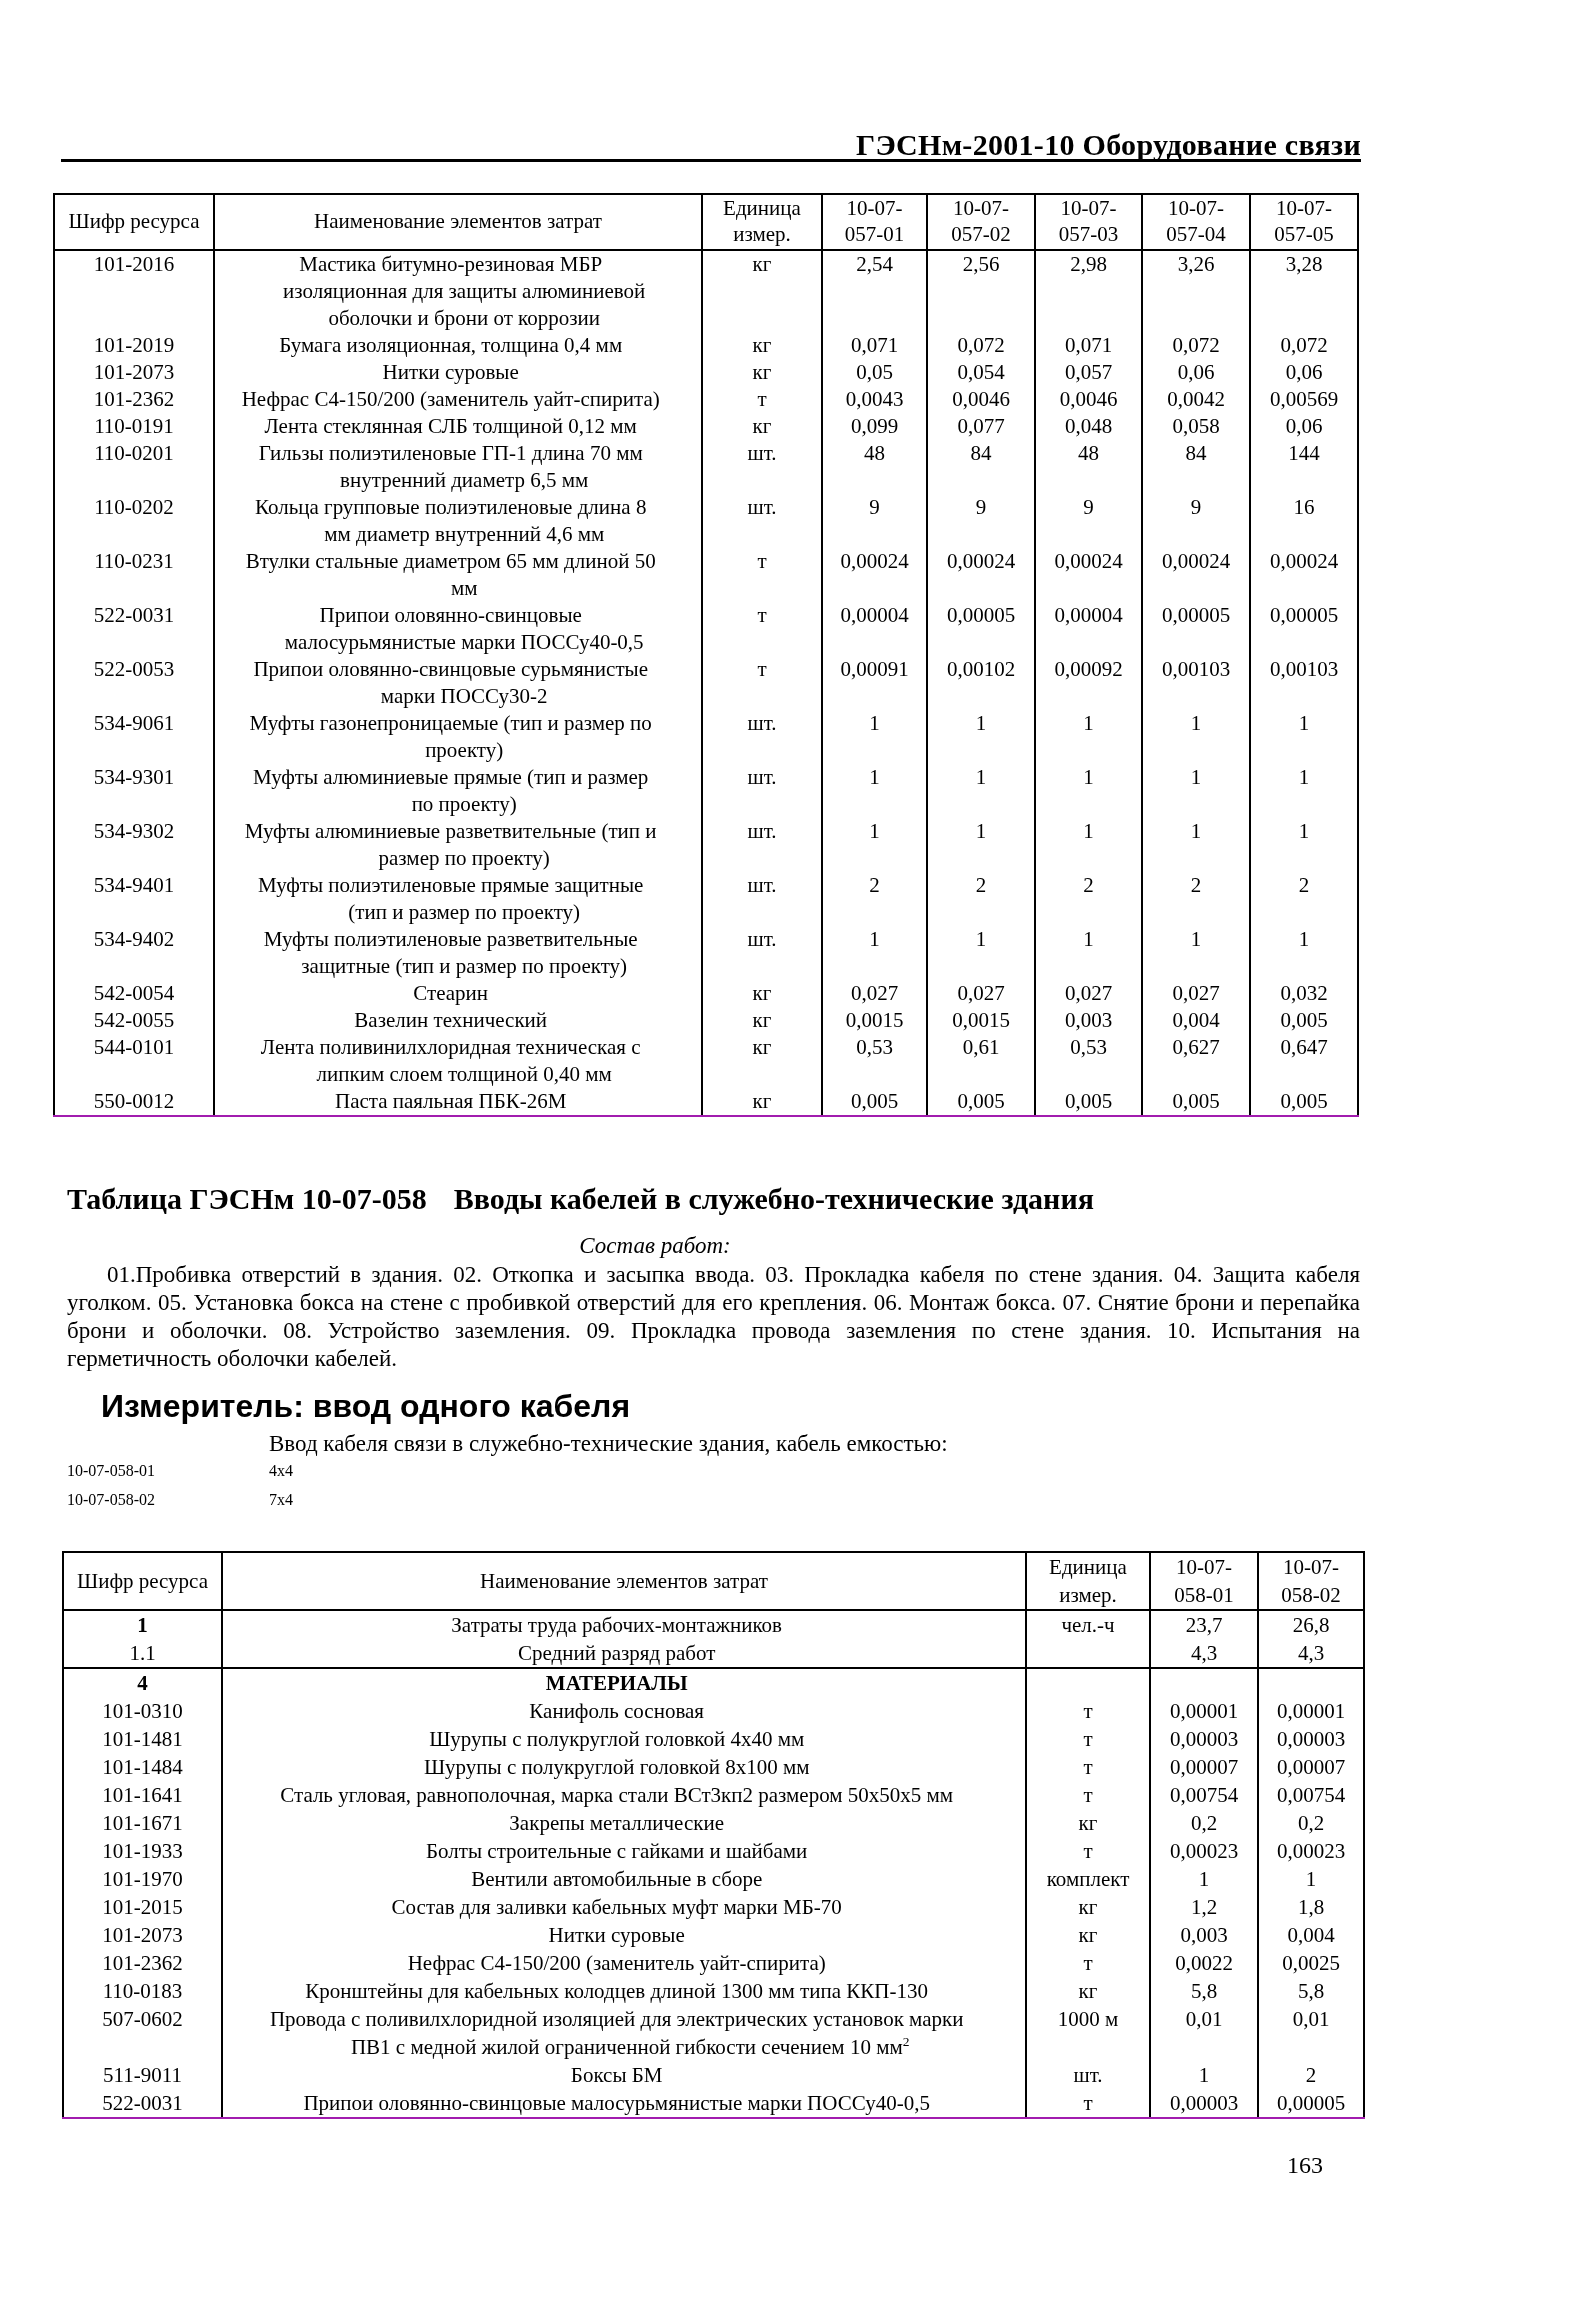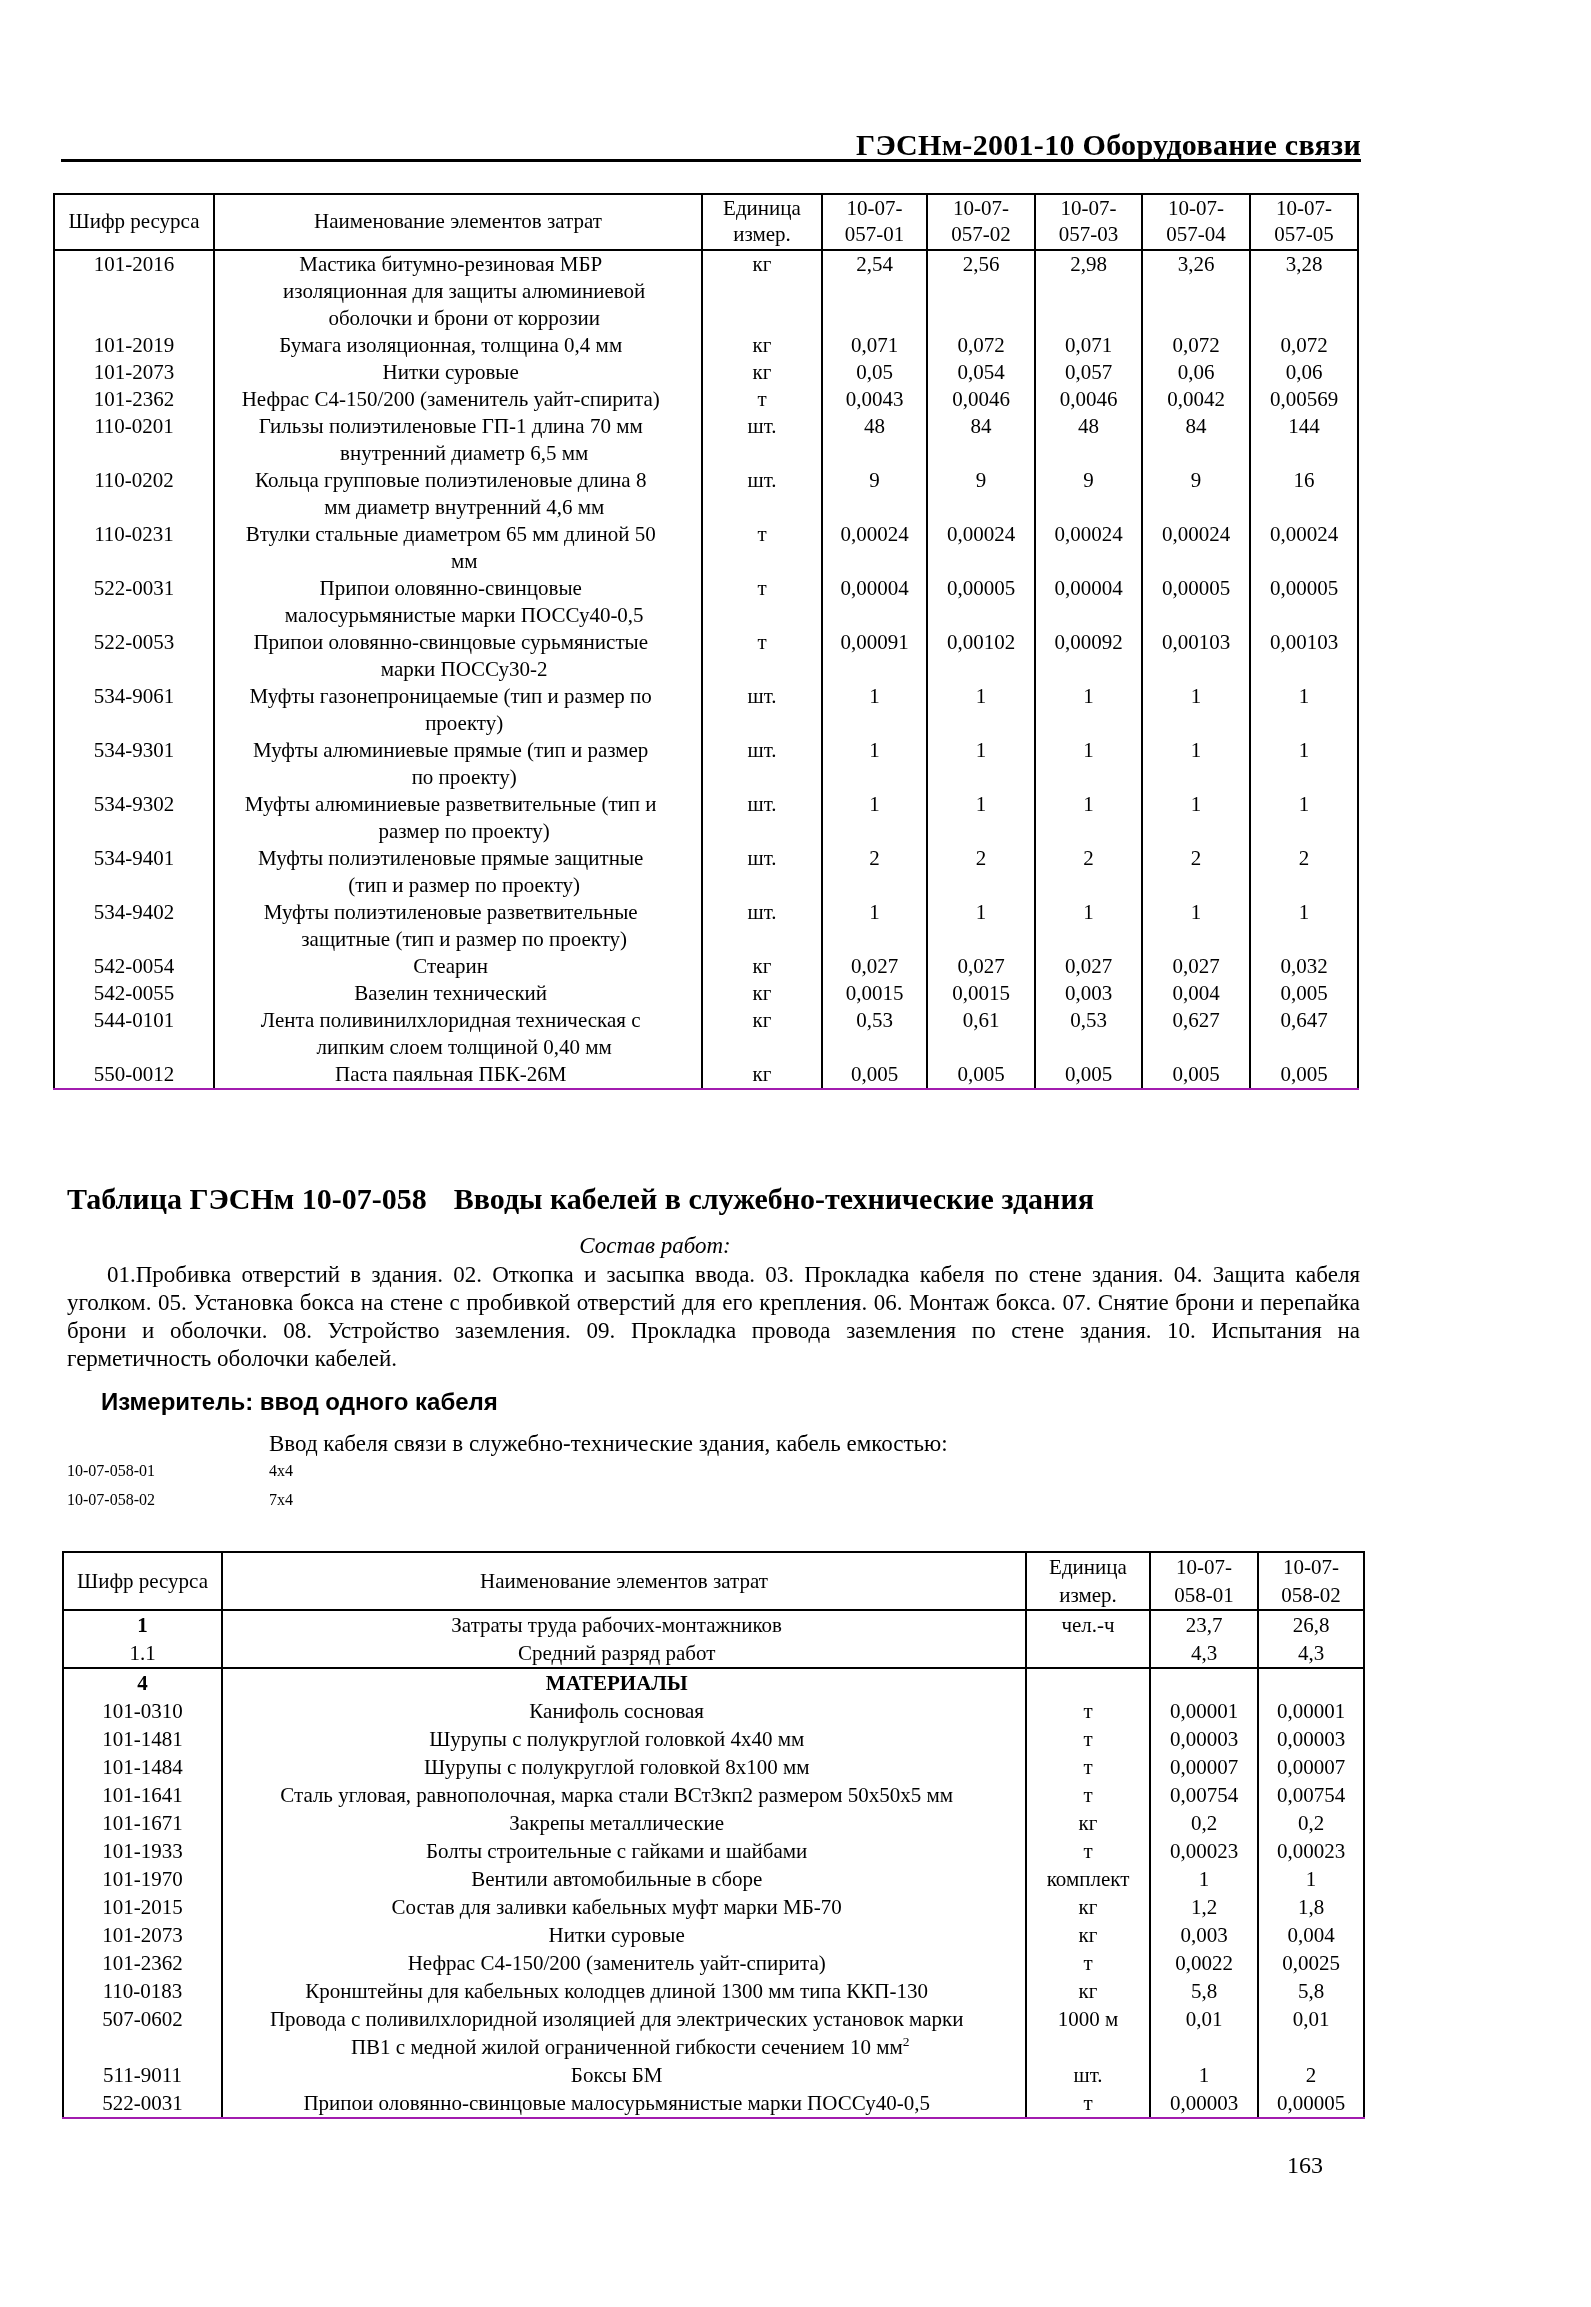--- a/index.html
+++ b/index.html
@@ -25,21 +25,21 @@
   #t1 { left:53px; top:193px; width:1305px; }
   #t2 { left:62px; top:1551px; width:1301px; }
   #t2 td, #t2 th { font-size:21px; line-height:28px; }
   #t2 .sep td { border-top:2px solid #000; }
   #t2 .bold { font-weight:bold; }
 
   .section-title { left:67px; top:1182px; font-weight:bold; font-size:30px; white-space:nowrap; }
   .section-title .gap { display:inline-block; width:27px; }
   .works-label { left:0; top:1233px; width:1310px; text-align:center; font-style:italic; font-size:23px; }
   .works-text { left:67px; top:1261px; width:1293px; font-size:23px; line-height:28px; text-align:justify; text-indent:40px; }
-  .meter { left:101px; top:1388px; font-weight:bold; font-size:24px;
+  .meter { left:101px; top:1388px; font-weight:bold; font-size:32px;
            font-family:"Liberation Sans", "DejaVu Sans", sans-serif; }
   .variant-intro { left:269px; top:1431px; font-size:23px; }
   .variant-row { left:67px; font-size:16px; white-space:nowrap; }
   .variant-row .code { display:inline-block; width:202px; }
   .page-number { left:1287px; top:2152px; font-size:24px; }
   sup { font-size:13.5px; line-height:0; vertical-align:super; }
 </style>
 </head>
 <body>
 
@@ -112,20 +112,32 @@
         <td class="c-code">101-2362</td>
         <td class="c-name">
           <span class="wrap">Нефрас С4-150/200 (заменитель уайт-спирита)</span>
         </td>
         <td class="c-unit">т</td>
         <td class="c-val">0,0043</td>
         <td class="c-val">0,0046</td>
         <td class="c-val">0,0046</td>
         <td class="c-val">0,0042</td>
         <td class="c-val">0,00569</td>
+      </tr>
+      <tr>
+        <td class="c-code">110-0191</td>
+        <td class="c-name">
+          <span class="wrap">Лента стеклянная СЛБ толщиной 0,12 мм</span>
+        </td>
+        <td class="c-unit">кг</td>
+        <td class="c-val">0,099</td>
+        <td class="c-val">0,077</td>
+        <td class="c-val">0,048</td>
+        <td class="c-val">0,058</td>
+        <td class="c-val">0,06</td>
       </tr>
       <tr>
         <td class="c-code">110-0201</td>
         <td class="c-name">
           <span class="wrap">Гильзы полиэтиленовые ГП-1 длина 70 мм</span>
           <span class="cont">внутренний диаметр 6,5 мм</span>
         </td>
         <td class="c-unit">шт.</td>
         <td class="c-val">48</td>
         <td class="c-val">84</td>

